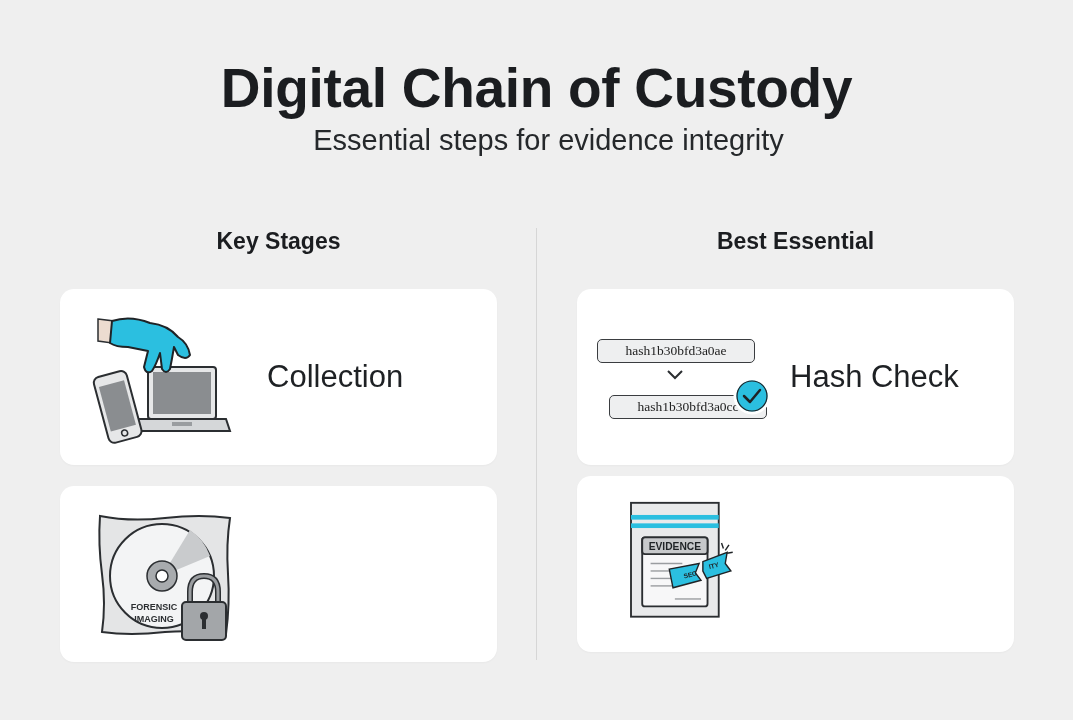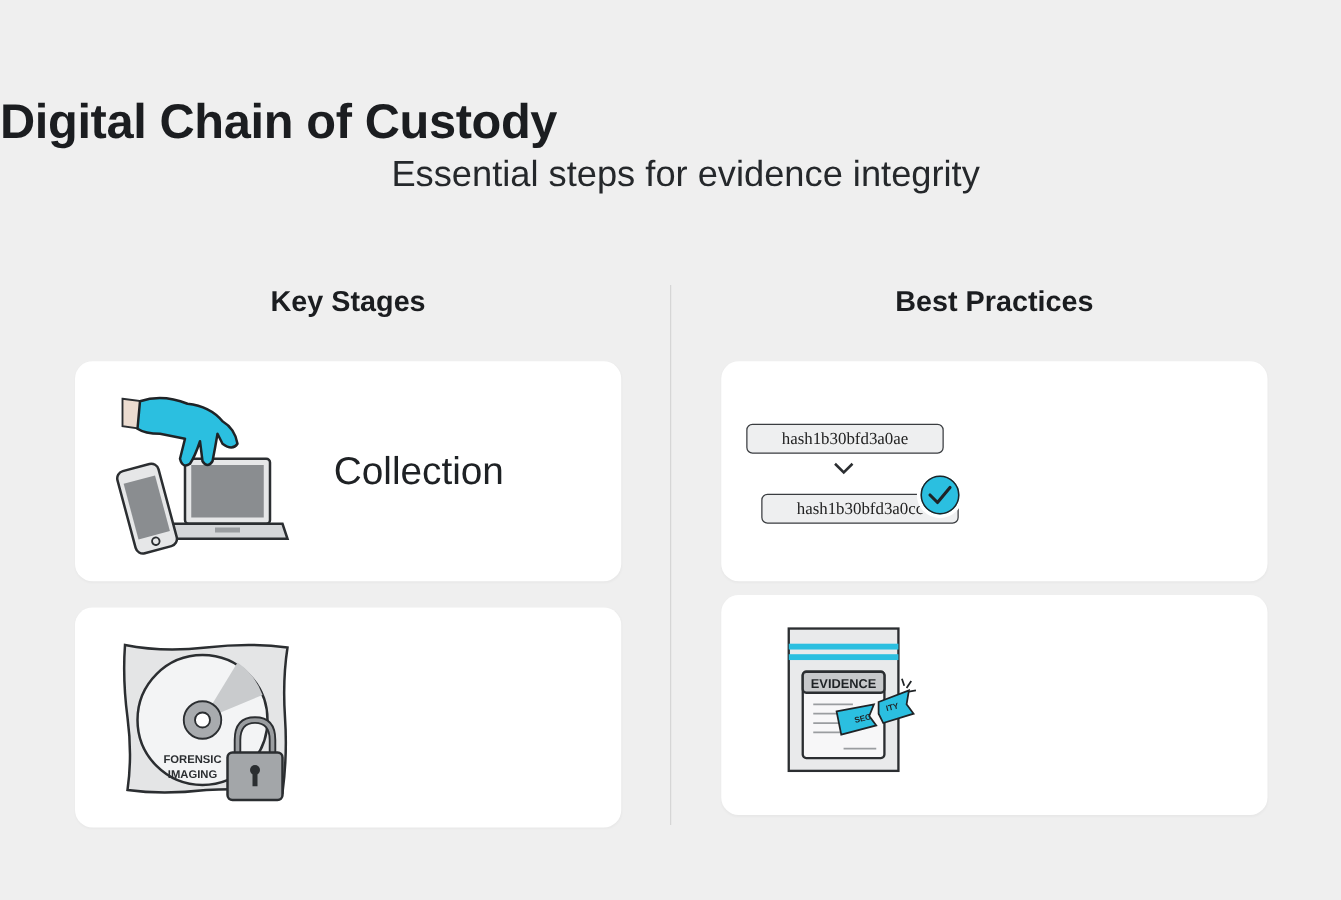--- a/index.html
+++ b/index.html
@@ -5,21 +5,21 @@
   html, body { margin: 0; padding: 0; }
   body {
     width: 1073px; height: 720px; overflow: hidden;
     background: #efefef;
     font-family: "Liberation Sans", "DejaVu Sans", sans-serif;
     color: #1b1d20;
     position: relative;
   }
   .title {
     position: absolute; left: 0; right: 0; top: 56px;
-    text-align: left; font-size: 39px; font-weight: 700; letter-spacing: -0.3px; margin-top: 20px;
+    text-align: center; font-size: 55px; font-weight: 700; letter-spacing: -0.3px;
   }
   .subtitle {
     position: absolute; left: 0; right: 0; top: 124px;
     text-align: center; font-size: 29px; font-weight: 400; color: #25282b; padding-left: 24px;
   }
   .col-heading {
     position: absolute; top: 228px; font-size: 23px; font-weight: 700;
     text-align: center; width: 437px;
   }
   .divider {
@@ -43,21 +43,21 @@
     font-size: 13.5px; line-height: 22px; text-align: center; color: #222;
   }
 </style>
 </head>
 <body>
 
 <div class="title">Digital Chain of Custody</div>
 <div class="subtitle">Essential steps for evidence integrity</div>
 
 <div class="col-heading" style="left:60px;">Key Stages</div>
-<div class="col-heading" style="left:577px;">Best Practices</div>
+<div class="col-heading" style="left:577px;">Best Essential</div>
 
 <div class="divider"></div>
 
 <div class="card" style="left:60px; top:289px;">
   <svg class="icon" viewBox="0 0 150 140">
 
     <rect x="58" y="60" width="68" height="52" rx="3" fill="#e6e7e8" stroke="#2b2e31" stroke-width="2"></rect>
     <rect x="63" y="65" width="58" height="42" fill="#8a8d90"></rect>
     <path d="M48 112 L136 112 L140 124 L44 124 Z" fill="#d5d7d9" stroke="#2b2e31" stroke-width="2"></path>
     <rect x="82" y="115" width="20" height="4" fill="#9a9da0"></rect>
@@ -99,20 +99,21 @@
     <svg style="position:absolute; left:88px; top:62px;" width="20" height="12" viewBox="0 0 20 12">
       <path d="M3 2 L10 9 L17 2" fill="none" stroke="#2b2e31" stroke-width="2"></path>
     </svg>
     <div class="hashbox" style="top:88px;margin-left:12px;">hash1b30bfd3a0cc</div>
     <svg style="position:absolute; left:156px; top:70px;" width="38" height="38" viewBox="0 0 38 38">
       <circle cx="19" cy="19" r="17" fill="#2bbfe0" stroke="#ffffff" stroke-width="3"></circle>
       <circle cx="19" cy="19" r="15" fill="none" stroke="#1f2326" stroke-width="1.2"></circle>
       <path d="M11 19 L17 25 L27 13" fill="none" stroke="#1f2326" stroke-width="2.5" stroke-linecap="round" stroke-linejoin="round"></path>
     </svg>
   </div>
+  <div class="label">Hash Check</div>
 </div>
 
 <div class="card right" style="left:577px; top:476px;text-decoration:underline;">
   <svg class="icon" viewBox="0 0 150 140" style="left:40px; top:20px; width:140px; height:135px;">
     <rect x="15" y="5" width="94" height="122" fill="#e9eaeb" stroke="#2b2e31" stroke-width="2"></rect>
     <rect x="15" y="18" width="94" height="5" fill="#2bbfe0"></rect>
     <rect x="15" y="27" width="94" height="5" fill="#2bbfe0"></rect>
     <rect x="27" y="42" width="70" height="74" rx="3" fill="#f7f7f8" stroke="#2b2e31" stroke-width="2"></rect>
     <rect x="27" y="42" width="70" height="18" rx="3" fill="#c7c9cb" stroke="#2b2e31" stroke-width="2"></rect>
     <text x="62" y="56" font-size="11" font-weight="700" text-anchor="middle" fill="#1f2326" font-family="Liberation Sans, sans-serif">EVIDENCE</text>

